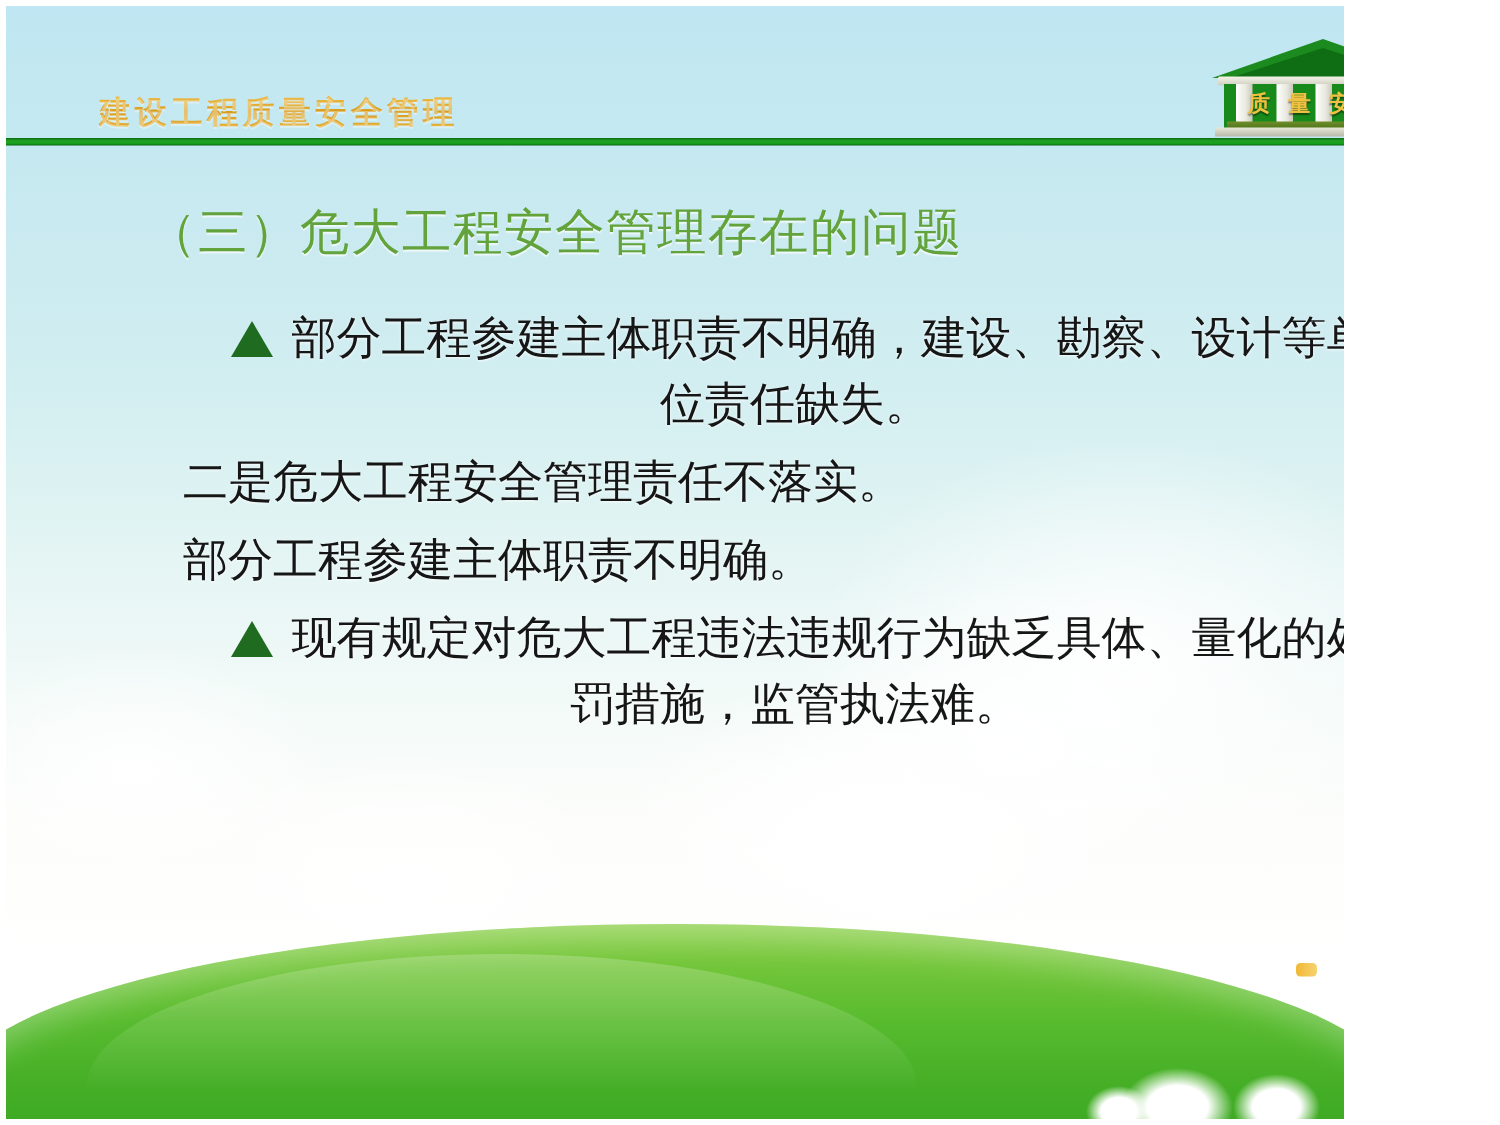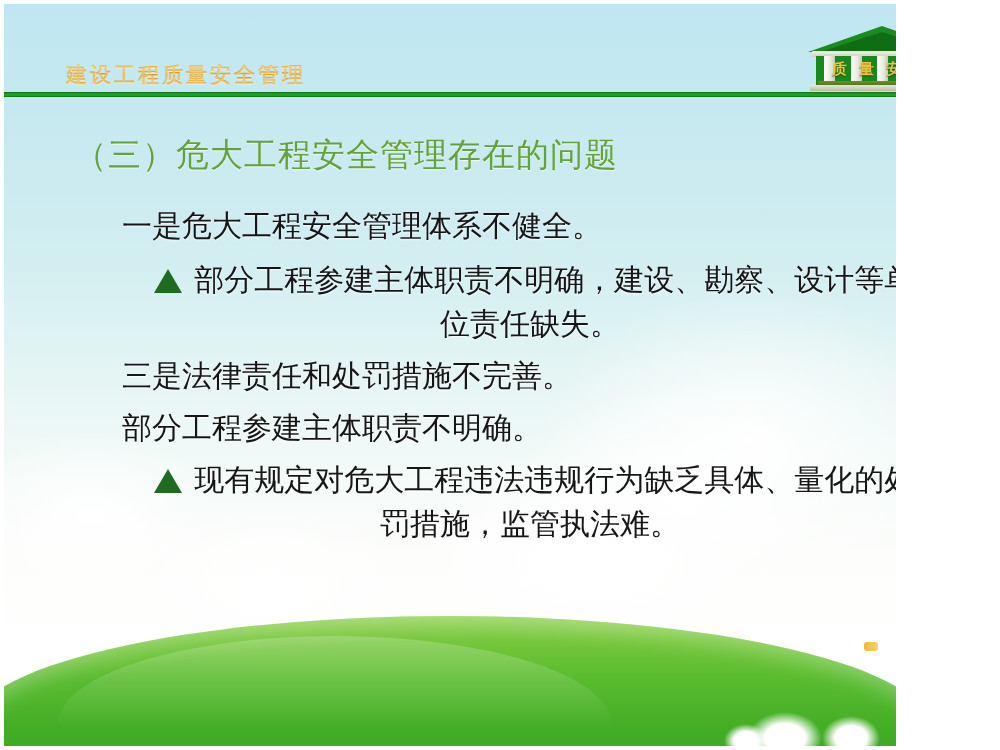--- a/index.html
+++ b/index.html
@@ -201,21 +201,21 @@
     font-weight: bold;
     letter-spacing: 4px;
     color: #f0c040;
     text-shadow: 0 1px 1px rgba(0,0,0,0.45);
     white-space: nowrap;
   }
 
   
   .slide-title {
     position: absolute;
-    left: 74px;
+    left: 98px;
     top: 133px;
     font-size: 33px;
     color: #63a33c;
     letter-spacing: 1px;
     text-shadow: 0 1px 1px rgba(255,255,255,0.75);
     white-space: nowrap;
   }
 
   .body-block {
     position: absolute;
@@ -284,30 +284,27 @@
     </div>
     <div class="logo-base2"></div>
     <div class="logo-base"></div>
     <div class="logo-label">质 量 安 全</div>
   </div>
 
   <div class="slide-title">（三）危大工程安全管理存在的问题</div>
 
   <div class="body-block">
 
-    <p class="para heading lead-1">
-      <span>一是危大工程安全管理体系不健全。</span>
-    </p>
 
     <p class="para bullet">
       <span class="gap"></span><span class="tri"></span><span> 部分工程参建主体职责不明确，建设、勘察、设计等单位责任缺失。</span>
     </p>
 
     <p class="para heading">
-      <span>三是法律责任和处罚措施不完善。</span>
+      <span>二是危大工程安全管理责任不落实。</span>
     </p>
 
 
     <p class="para heading">
       <span>部分工程参建主体职责不明确。</span>
     </p>
 
     <p class="para bullet">
       <span class="gap"></span><span class="tri"></span><span> 现有规定对危大工程违法违规行为缺乏具体、量化的处罚措施，监管执法难。</span>
     </p>

